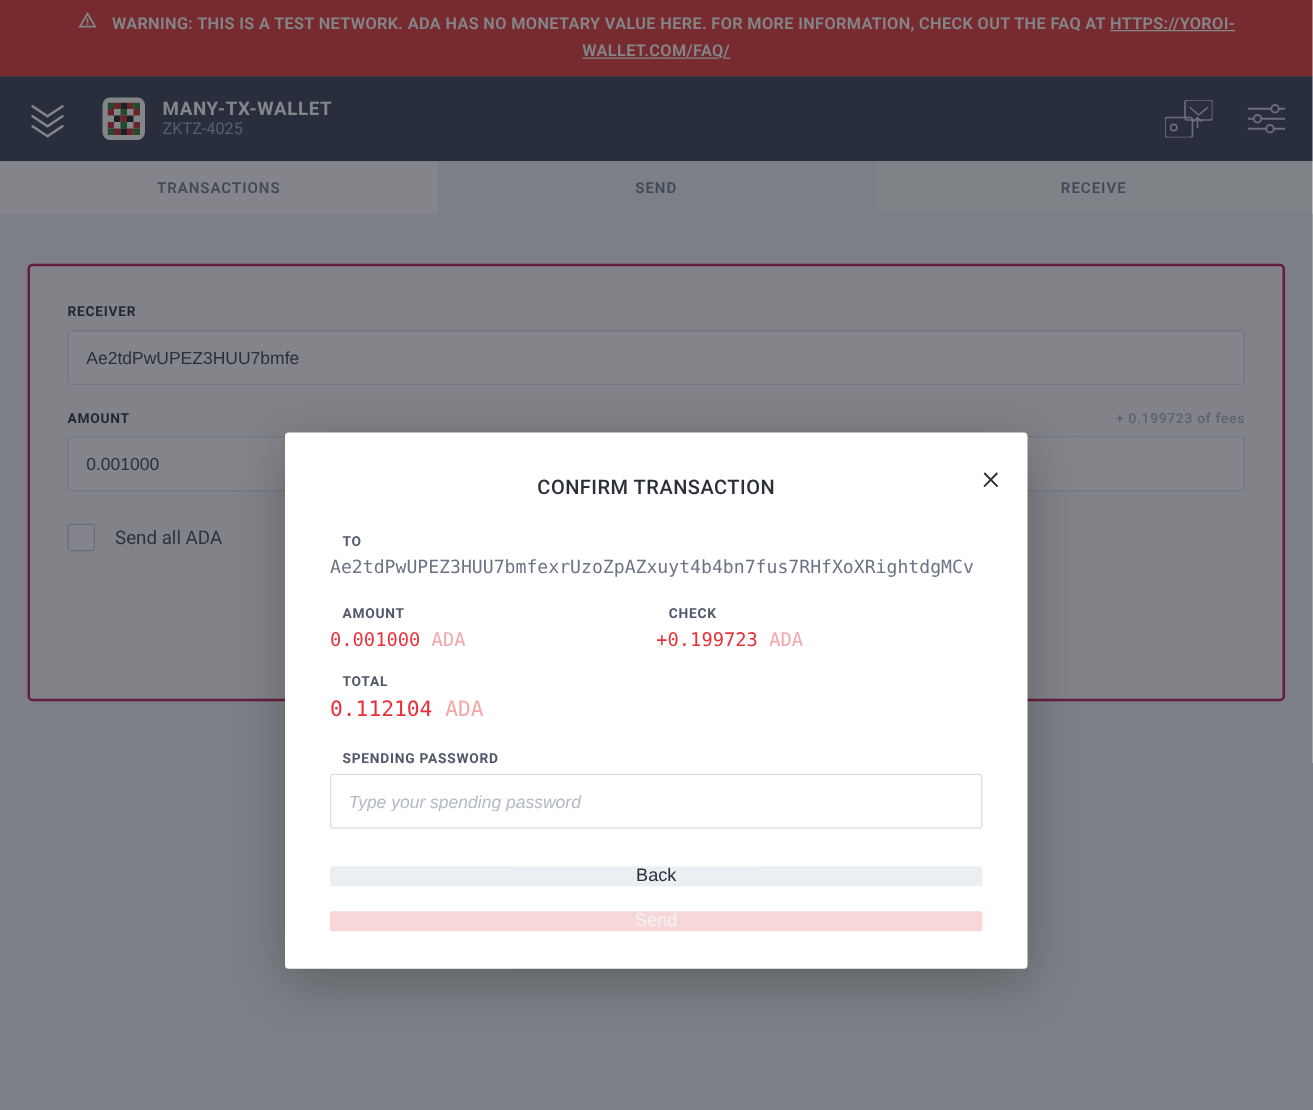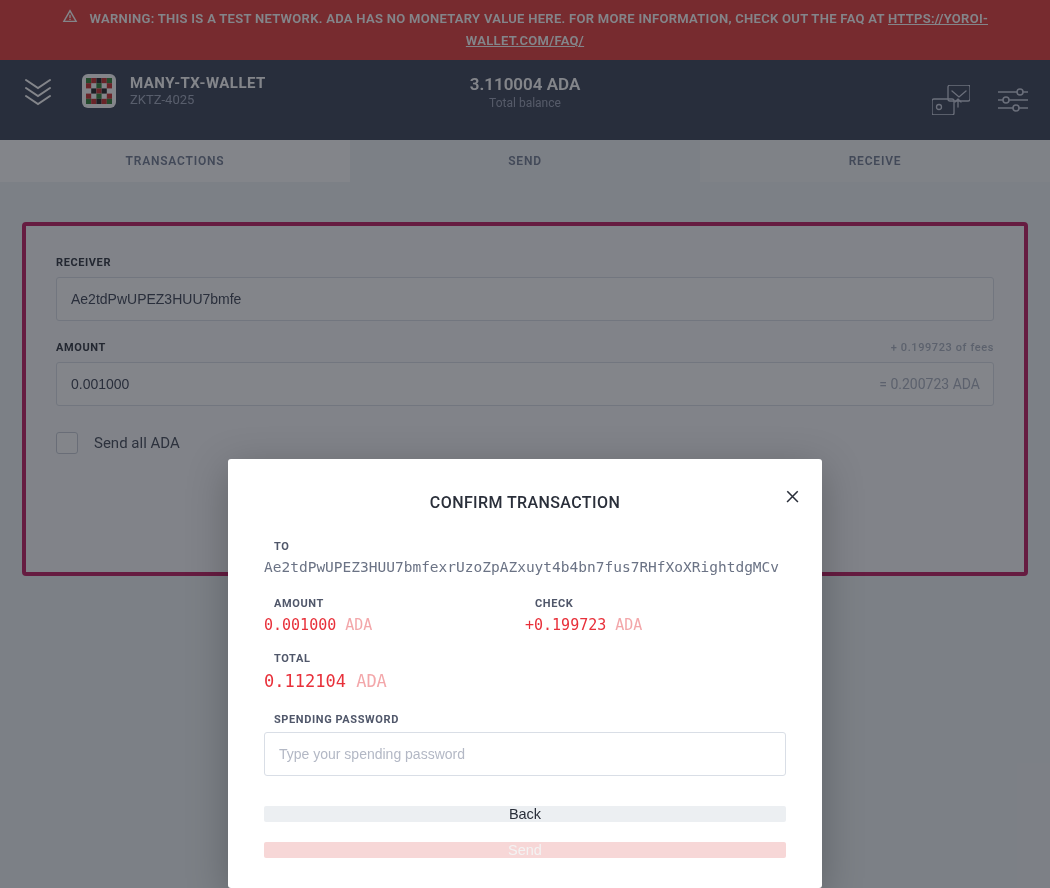--- a/index.html
+++ b/index.html
@@ -26,22 +26,23 @@
     text-decoration: underline;
   }
   .warning-icon {
     display: inline-block;
     vertical-align: middle;
     margin-right: 8px;
   }
   .topbar {
     background: #373f52;
     display: flex;
+    align-items: center;
     padding: 14px 22px;
-    height: 80px;
+    height: 68px;
   }
   .logo {
     width: 32px;
     height: 32px;
     margin-right: 28px;
     position: relative;
   }
   .wallet-icon {
     width: 34px;
     height: 34px;
@@ -111,21 +112,21 @@
   .tab.dim {
     background: #f7f8f9;
   }
   .content {
     padding: 40px 22px 22px;
   }
   .card {
     background: #fafbfc;
     border-radius: 4px;
     padding: 30px 30px 40px;
-    border: 4px solid #be185d;
+    border: 2px solid #be185d;
   }
   .field-label {
     font-size: 11px;
     font-weight: 700;
     letter-spacing: 0.6px;
     color: #2a2f3a;
     margin-bottom: 8px;
   }
   .fees-hint {
     float: right;
@@ -185,21 +186,21 @@
     border-radius: 2px;
     color: #9aa1b5;
     font-size: 14px;
   }
   
   .overlay {
     position: absolute;
     inset: 0;
     background: rgba(30,33,42,0.55);
     display: flex;
-    align-items: flex-end;
+    align-items: center;
     justify-content: center;
     padding-top: 232px;
   }
   .modal {
     width: 594px;
     background: #fff;
     border-radius: 3px;
     padding: 34px 36px 30px;
     position: relative;
     box-shadow: 0 10px 40px rgba(0,0,0,0.25);
@@ -256,20 +257,21 @@
   }
   .m-total-val .cur { color: #f3a7aa; }
   .m-input {
     width: 100%;
     height: 44px;
     border: 1px solid #d9dee6;
     border-radius: 3px;
     padding: 0 14px;
     font-size: 14px;
     color: #0369a1;
+    font-style: italic;
   }
   .m-input::placeholder { color: #b3b8c5; }
   .m-buttons {
     display: flex;
     gap: 20px;
     margin-top: 30px;
     flex-direction: column;
   }
   .m-btn {
     flex: 1;
@@ -328,24 +330,20 @@
       <rect x="2" y="8" width="2" height="2" fill="#c62828"></rect>
       <rect x="4" y="8" width="2" height="2" fill="#1e1e1e"></rect>
       <rect x="6" y="8" width="2" height="2" fill="#c62828"></rect>
       <rect x="8" y="8" width="2" height="2" fill="#2e7d32"></rect>
     </svg>
   </div>
   <div class="wallet-info">
     <div class="wallet-name">MANY-TX-WALLET</div>
     <div class="wallet-sub">ZKTZ-4025</div>
   </div>
-  <div class="balance-block">
-    <div class="balance-value">3.110004 ADA</div>
-    <div class="balance-label">Total balance</div>
-  </div>
   <div class="topbar-right">
     <span>
       <svg width="38" height="30" viewBox="0 0 38 30">
         <rect x="16" y="0" width="22" height="16" rx="2" stroke="#c9cedd" stroke-width="1.3" fill="none"></rect>
         <path d="M20 6 L27 12 L34 6" stroke="#c9cedd" stroke-width="1.3" fill="none" stroke-linecap="round"></path>
         <rect x="0" y="14" width="22" height="16" rx="2" stroke="#c9cedd" stroke-width="1.3" fill="none"></rect>
         <circle cx="7" cy="22" r="2.5" stroke="#c9cedd" stroke-width="1.3" fill="none"></circle>
         <path d="M26 22 L26 14 M26 14 L23 17 M26 14 L29 17" stroke="#c9cedd" stroke-width="1.3" fill="none" stroke-linecap="round"></path>
       </svg>
     </span>
@@ -372,21 +370,20 @@
   <div class="card">
     <div class="field-label">RECEIVER</div>
     <input class="input" value="Ae2tdPwUPEZ3HUU7bmfe" style="">
 
     <div class="field-label">
       <span>AMOUNT</span>
       <span class="fees-hint">+ 0.199723 of fees</span>
     </div>
     <div class="amount-row">
       <input class="input" value="0.001000" style="">
-      <span class="amount-suffix">= 0.200723 ADA</span>
     </div>
 
     <div class="check-row">
       <div class="checkbox"></div>
       <div class="check-label">Send all ADA</div>
     </div>
 
     <div class="nextbtn">
       <button>Next</button>
     </div>

